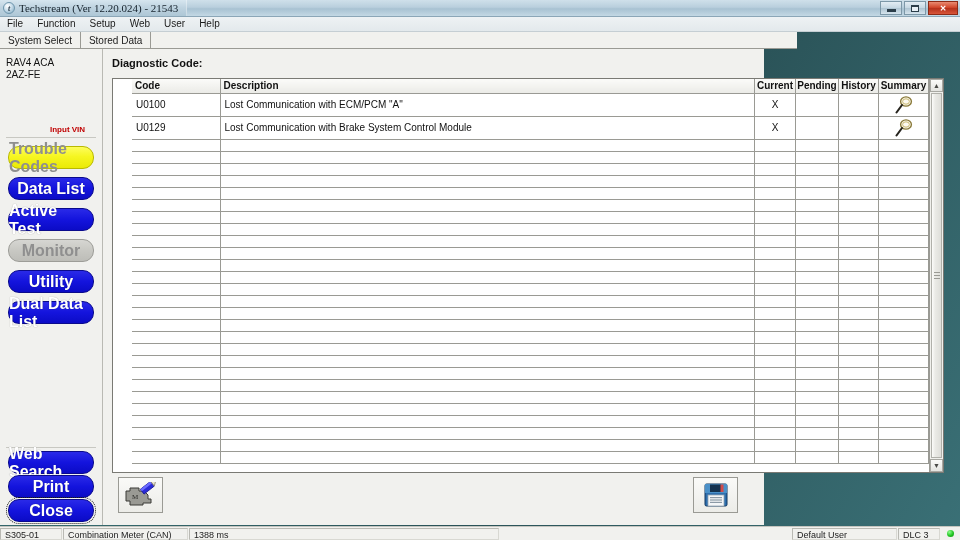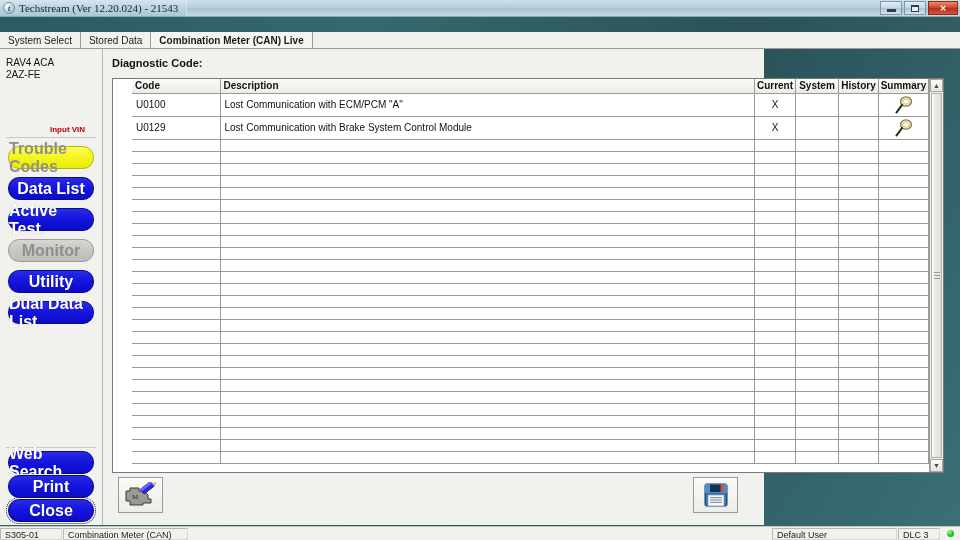--- a/index.html
+++ b/index.html
@@ -66,21 +66,21 @@
     background: linear-gradient(to bottom, #eef2f4 0%, #e3e9ec 100%);
     border-bottom: 1px solid #c5ced3;
     display: flex; align-items: center; box-sizing: border-box;
   }
   .menuitem {
     font-size: 10px; color: #1b1b1b; padding: 0 7px; line-height: 14px;
     white-space: nowrap; cursor: default;
   }
   
   .tabbar {
-    position: absolute; left: 0; top: 32px; width: 960px; height: 17px;
+    position: absolute; left: 0; top: 32px; width: 797px; height: 17px;
     background: #f1f1ee;
     border-bottom: 1px solid #9a9a94;
     display: flex; align-items: flex-end; box-sizing: border-box;
   }
   .tab {
     font-size: 10px; color: #1b1b1b; padding: 2px 8px 2px 8px;
     border-right: 1px solid #9a9a94;
     line-height: 13px; height: 16px; box-sizing: border-box; white-space: nowrap;
   }
   .tab.active {
@@ -238,25 +238,32 @@
       </div>
       <div class="winbtn">
         <span class="glyph-max"></span>
       </div>
       <div class="winbtn close">
         <span>✕</span>
       </div>
     </div>
   </div>
 
+  <div class="menubar">
+    <div class="menuitem">File</div>
+    <div class="menuitem">Function</div>
+    <div class="menuitem">Setup</div>
+    <div class="menuitem">Web</div>
+    <div class="menuitem">User</div>
+    <div class="menuitem">Help</div>
+  </div>
 
   <div class="tabbar">
     <div class="tab">System Select</div>
     <div class="tab">Stored Data</div>
-    <div class="tab active">Combination Meter (CAN) Live</div>
   </div>
 
   <div class="body">
 
     <div class="sidebar">
       <div class="vehicle">
         <div>RAV4 ACA</div>
         <div>2AZ-FE</div>
       </div>
       <a class="vin-link">Input VIN</a>
@@ -287,21 +294,21 @@
               <col style="width:41px">
               <col style="width:43px">
               <col style="width:40px">
               <col style="width:50px">
             </colgroup>
             <thead>
               <tr>
                 <th>Code</th>
                 <th>Description</th>
                 <th class="c">Current</th>
-                <th class="c">System</th>
+                <th class="c">Pending</th>
                 <th class="c">History</th>
                 <th class="c">Summary</th>
               </tr>
             </thead>
             <tbody id="table-body">
                 <tr class="data">
                   <td>U0100</td>
                   <td>Lost Communication with ECM/PCM "A"</td>
                   <td class="c">X</td>
                   <td class="c"></td>
@@ -578,19 +585,20 @@
             <rect x="8" y="20.8" width="12" height="1.2"></rect>
           </g>
         </svg>
       </div>
     </div>
   </div>
 
   <div class="statusbar">
     <div class="scell" style="width:62px;">S305-01</div>
     <div class="scell" style="width:125px;">Combination Meter (CAN)</div>
+    <div class="scell" style="width:310px;">1388 ms</div>
     <div style="flex:1 1 auto;"></div>
-    <div class="scell" style="width:125px;">Default User</div>
+    <div class="scell" style="width:105px;">Default User</div>
     <div class="scell" style="width:42px;">DLC 3</div>
     <div class="sgreen"></div>
   </div>
 
 </div>
 
 </body></html>

